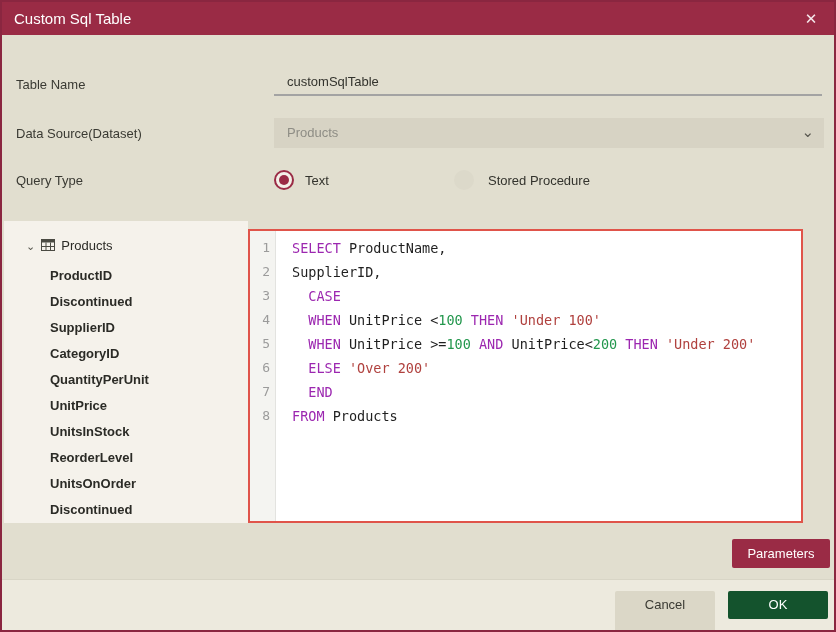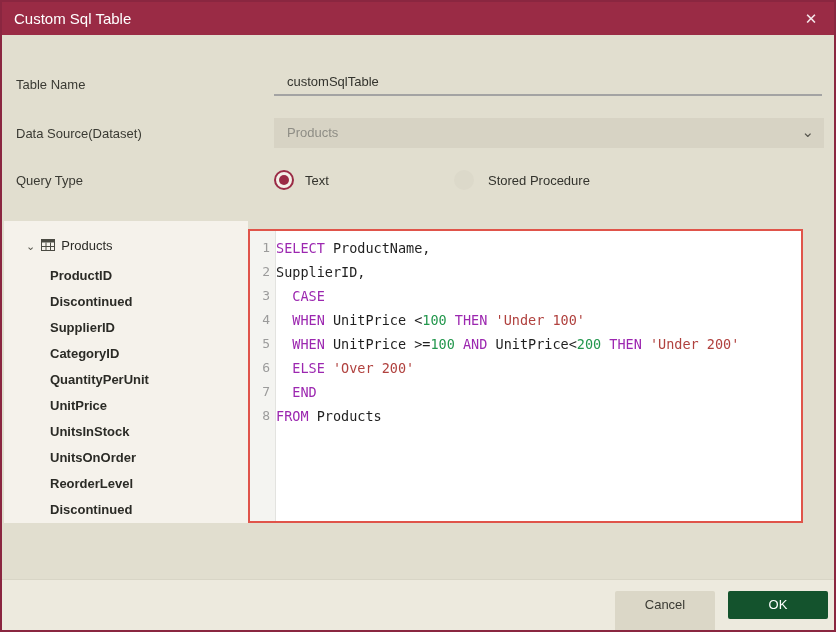--- a/index.html
+++ b/index.html
@@ -35,21 +35,21 @@
   .tree-expander{display:inline-block;color:#55544c;font-size:11px;margin-right:6px;vertical-align:top;}
   .tree-table-icon{display:inline-block;vertical-align:-1px;margin-right:6px;}
   .tree-fields{position:absolute;left:0;top:42px;right:0;font-weight:bold;}
   .tree-field{height:26px;line-height:26px;padding-left:46px;font-size:13px;color:#2b2b26;cursor:default;}
   
   .editor{position:absolute;left:246px;top:227px;width:555px;height:294px;box-sizing:border-box;
     border:2px solid #e0544a;background:#ffffff;display:flex;overflow:hidden;}
   .gutter{width:26px;background:#f4f4f1;border-right:1px solid #e3e3e0;padding-top:5px;box-sizing:border-box;}
   .ln{height:24px;line-height:24px;text-align:right;padding-right:5px;
     font-family:"DejaVu Sans Mono","Liberation Mono",monospace;font-size:13px;color:#9b9b9b;}
-  .code-area{flex:1;padding:5px 0 0 0;overflow:hidden;}
+  .code-area{flex:1;padding:5px 0 0 16px;overflow:hidden;}
   .code-line{height:24px;line-height:24px;white-space:pre;
     font-family:"DejaVu Sans Mono","Liberation Mono",monospace;font-size:13.5px;}
   .tok-kw{color:#9c27b0;}
   .tok-num{color:#23974d;}
   .tok-str{color:#b0413e;}
   .tok-pl{color:#1f1f1f;}
   
   .parameters-btn{position:absolute;left:730px;top:537px;width:98px;height:29px;background:#9a2b45;
     color:#ffffff;font-size:13px;text-align:center;line-height:29px;border-radius:2px;cursor:pointer;}
   .footer{position:absolute;left:0;right:0;bottom:0;height:50px;background:#edeade;border-top:1px solid #d8d5c6;}
@@ -96,22 +96,22 @@
           </svg></span><span>Products</span>
     </div>
     <div class="tree-fields">
         <div class="tree-field">ProductID</div>
         <div class="tree-field">Discontinued</div>
         <div class="tree-field">SupplierID</div>
         <div class="tree-field">CategoryID</div>
         <div class="tree-field">QuantityPerUnit</div>
         <div class="tree-field">UnitPrice</div>
         <div class="tree-field">UnitsInStock</div>
+        <div class="tree-field">ReorderLevel</div>
         <div class="tree-field">UnitsOnOrder</div>
-        <div class="tree-field">ReorderLevel</div>
         <div class="tree-field">Discontinued</div>
       </div>
   </div>
 
   <div class="editor">
     <div class="gutter">
         <div class="ln">1</div>
         <div class="ln">2</div>
         <div class="ln">3</div>
         <div class="ln">4</div>
@@ -125,19 +125,20 @@
         <div class="code-line"><span class="tok-pl">SupplierID,</span></div>
         <div class="code-line"><span class="tok-pl">  </span><span class="tok-kw">CASE</span></div>
         <div class="code-line"><span class="tok-pl">  </span><span class="tok-kw">WHEN</span><span class="tok-pl"> UnitPrice &lt;</span><span class="tok-num">100</span><span class="tok-pl"> </span><span class="tok-kw">THEN</span><span class="tok-pl"> </span><span class="tok-str">'Under 100'</span></div>
         <div class="code-line"><span class="tok-pl">  </span><span class="tok-kw">WHEN</span><span class="tok-pl"> UnitPrice &gt;=</span><span class="tok-num">100</span><span class="tok-pl"> </span><span class="tok-kw">AND</span><span class="tok-pl"> UnitPrice&lt;</span><span class="tok-num">200</span><span class="tok-pl"> </span><span class="tok-kw">THEN</span><span class="tok-pl"> </span><span class="tok-str">'Under 200'</span></div>
         <div class="code-line"><span class="tok-pl">  </span><span class="tok-kw">ELSE</span><span class="tok-pl"> </span><span class="tok-str">'Over 200'</span></div>
         <div class="code-line"><span class="tok-pl">  </span><span class="tok-kw">END</span></div>
         <div class="code-line"><span class="tok-kw">FROM</span><span class="tok-pl"> Products</span></div>
       </div>
   </div>
 
+  <div class="parameters-btn">Parameters</div>
 
   <div class="footer">
     <div class="cancel-btn">Cancel</div>
     <div class="ok-btn">OK</div>
   </div>
 
 </div>
 
 </body></html>

